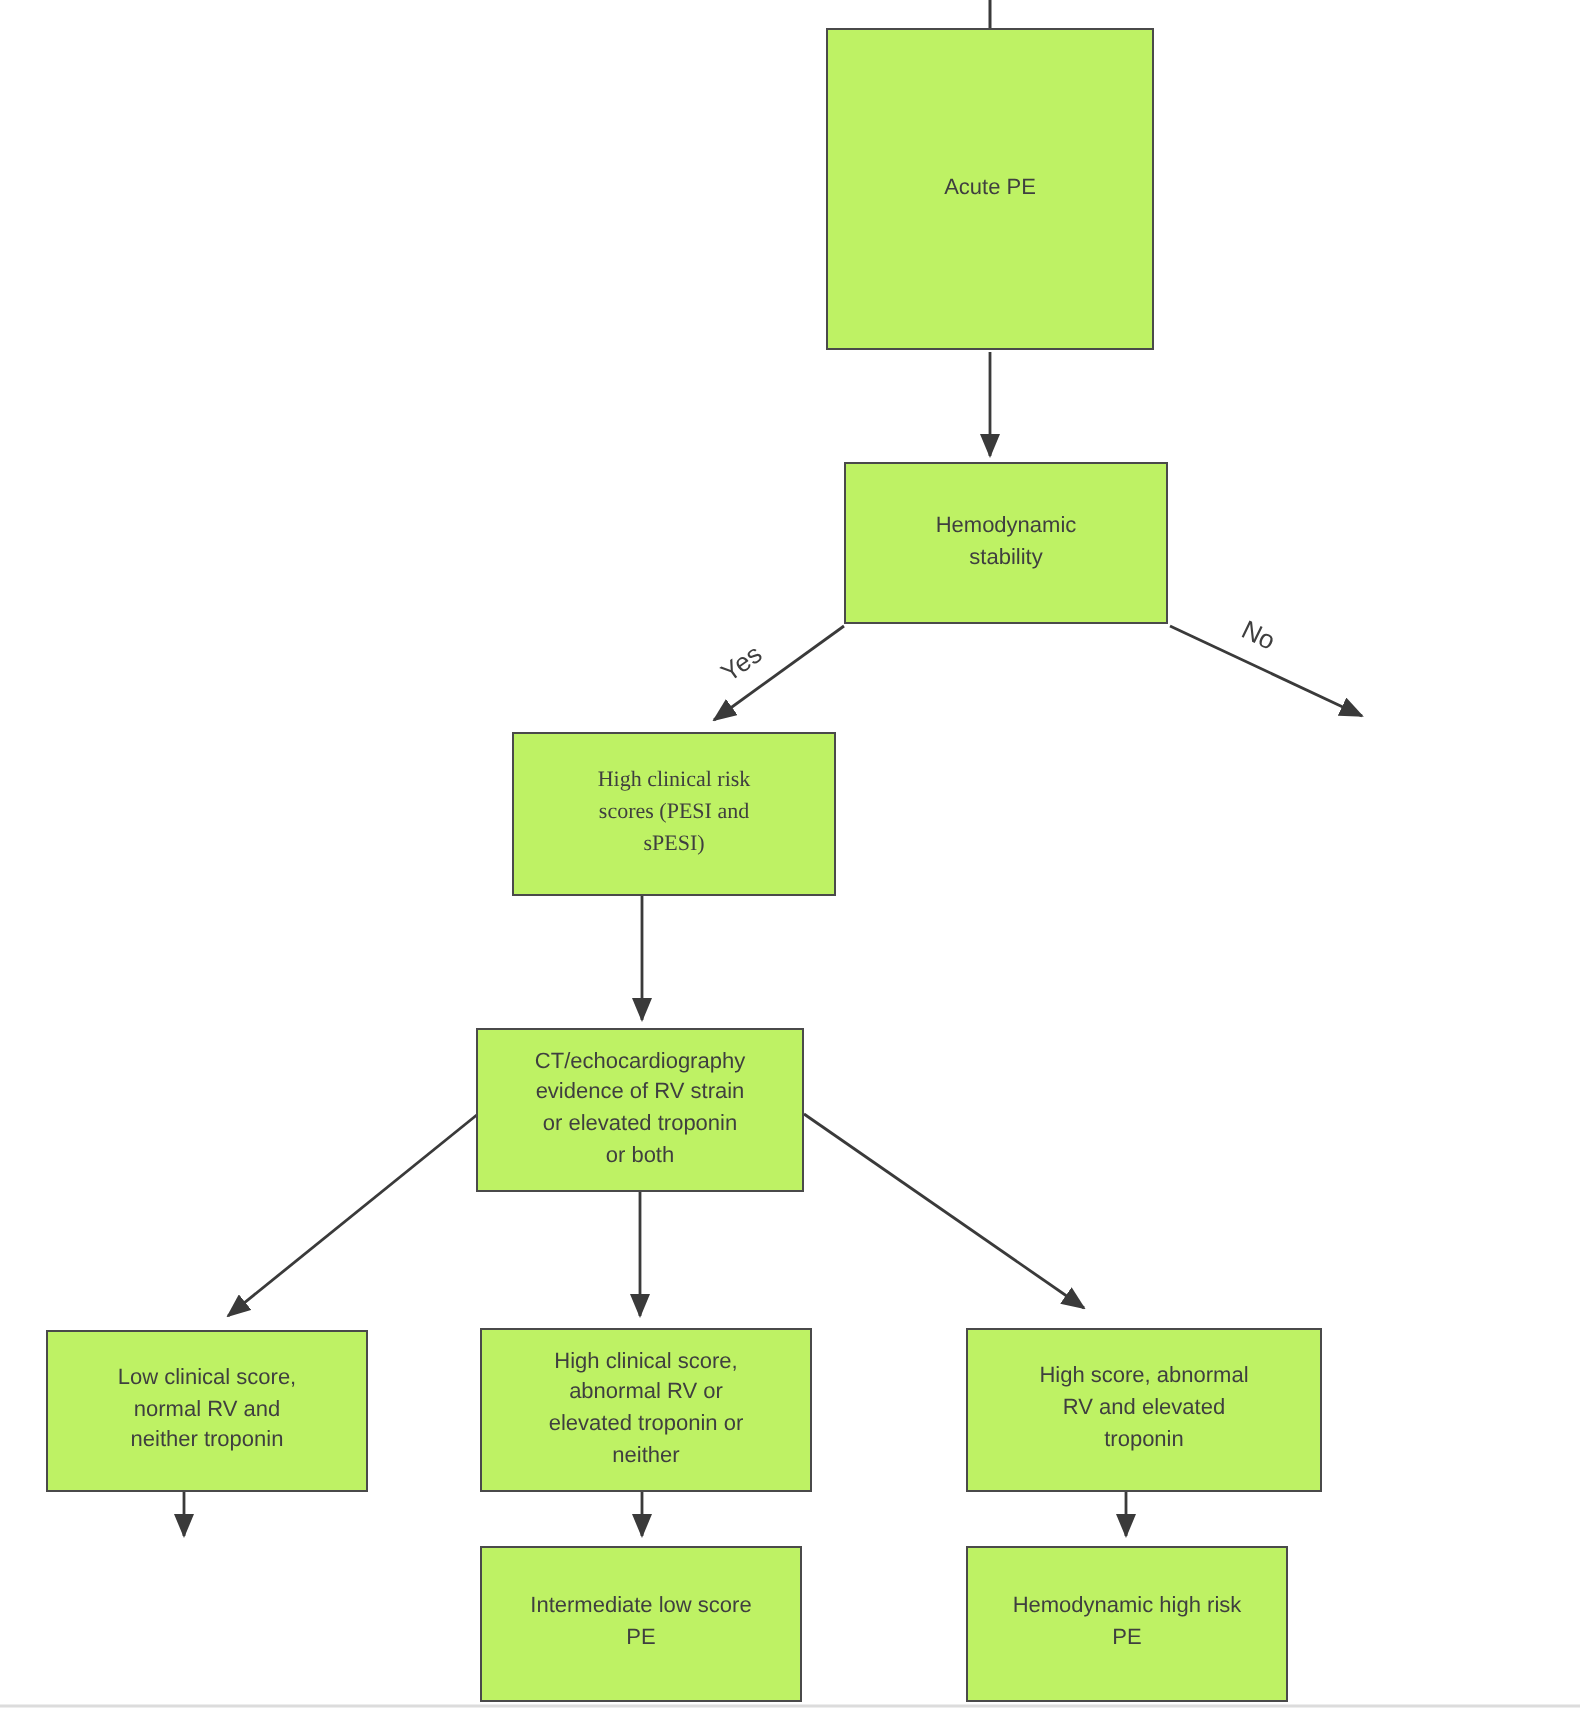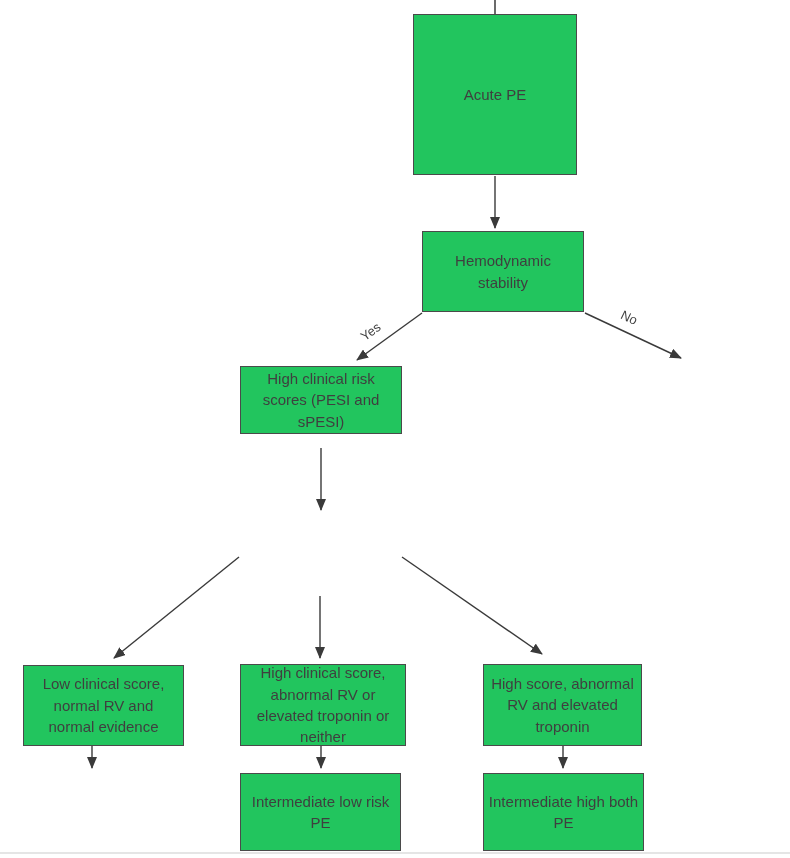--- a/index.html
+++ b/index.html
@@ -15,49 +15,49 @@
     overflow: hidden;
   }
   svg.arrows {
     position: absolute; left: 0; top: 0;
     width: 790px; height: 858px;
   }
   .node {
     position: absolute;
     box-sizing: border-box;
     border: 1.5px solid #4a4a4a;
-    background: #22c55e;
+    background: #bef264;
     display: flex;
     align-items: center;
     justify-content: center;
     text-align: center;
     white-space: pre-line;
     color: #3f3f3f;
-    font-size: 15px;
+    font-size: 11px;
     line-height: 1.43;
     padding: 2px;
   }
   .edge-label {
     position: absolute;
     color: #3f3f3f;
     font-size: 13px;
     line-height: 1;
   }
   #lbl-yes { left: 360px; top: 325px; transform: rotate(-36deg); }
   #lbl-no  { left: 621px; top: 311px; transform: rotate(26deg); }
 
   
   #n-acute        { left: 413px; top: 14px;  width: 164px; height: 161px; }
   #n-hemo         { left: 422px; top: 231px; width: 162px; height: 81px;  }
-  #n-hcrs         { left: 240px; top: 366px; width: 162px; height: 68px;  }
+  #n-hcrs         { left: 256px; top: 366px; width: 162px; height: 82px; font-family: Liberation Serif, serif;  }
   #n-highrisk     { left: 618px; top: 366px; width: 162px; height: 82px;  }
   #n-ct           { left: 238px; top: 514px; width: 164px; height: 82px;  }
   #n-lowscore     { left: 23px;  top: 665px; width: 161px; height: 81px;  }
   #n-highclinical { left: 240px; top: 664px; width: 166px; height: 82px;  }
-  #n-highscore    { left: 483px; top: 664px; width: 159px; height: 82px;  }
+  #n-highscore    { left: 483px; top: 664px; width: 178px; height: 82px;  }
   #n-lowriskpe    { left: 10px;  top: 773px; width: 161px; height: 78px;  }
   #n-intlow       { left: 240px; top: 773px; width: 161px; height: 78px;  }
   #n-inthigh      { left: 483px; top: 773px; width: 161px; height: 78px;  }
 </style>
 </head>
 <body>
 
 <div class="canvas">
 
   <svg class="arrows" viewBox="0 0 790 858">
@@ -84,38 +84,42 @@
   <div class="node" id="n-acute">Acute PE</div>
 
   <div class="node" id="n-hemo">Hemodynamic
 stability</div>
 
   <div class="node" id="n-hcrs">High clinical risk
 scores (PESI and
 sPESI)</div>
 
 
+  <div class="node" id="n-ct">CT/echocardiography
+evidence of RV strain
+or elevated troponin
+or both</div>
 
   <div class="node" id="n-lowscore">Low clinical score,
 normal RV and
-normal evidence</div>
+neither troponin</div>
 
   <div class="node" id="n-highclinical">High clinical score,
 abnormal RV or
 elevated troponin or
 neither</div>
 
   <div class="node" id="n-highscore">High score, abnormal
 RV and elevated
 troponin</div>
 
 
-  <div class="node" id="n-intlow">Intermediate low risk
+  <div class="node" id="n-intlow">Intermediate low score
 PE</div>
 
-  <div class="node" id="n-inthigh">Intermediate high both
+  <div class="node" id="n-inthigh">Hemodynamic high risk
 PE</div>
 
   <div class="edge-label" id="lbl-yes">Yes</div>
 
   <div class="edge-label" id="lbl-no">No</div>
 
 </div>
 
 </body></html>

